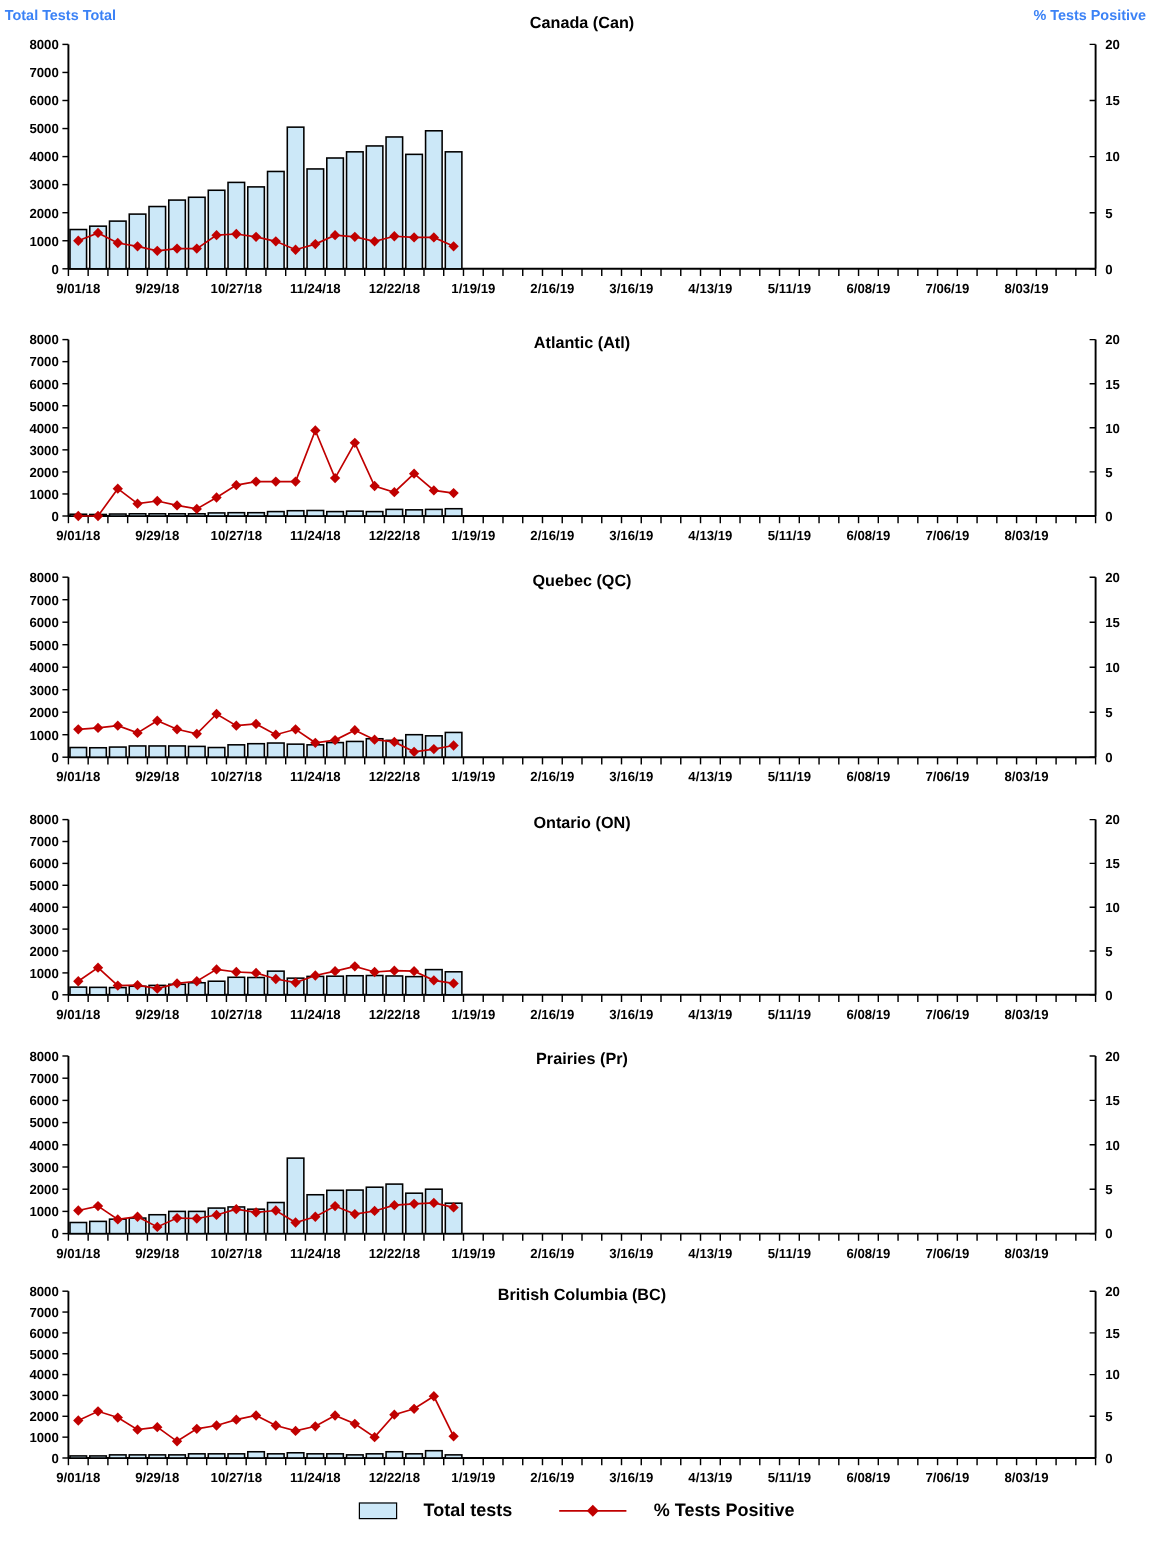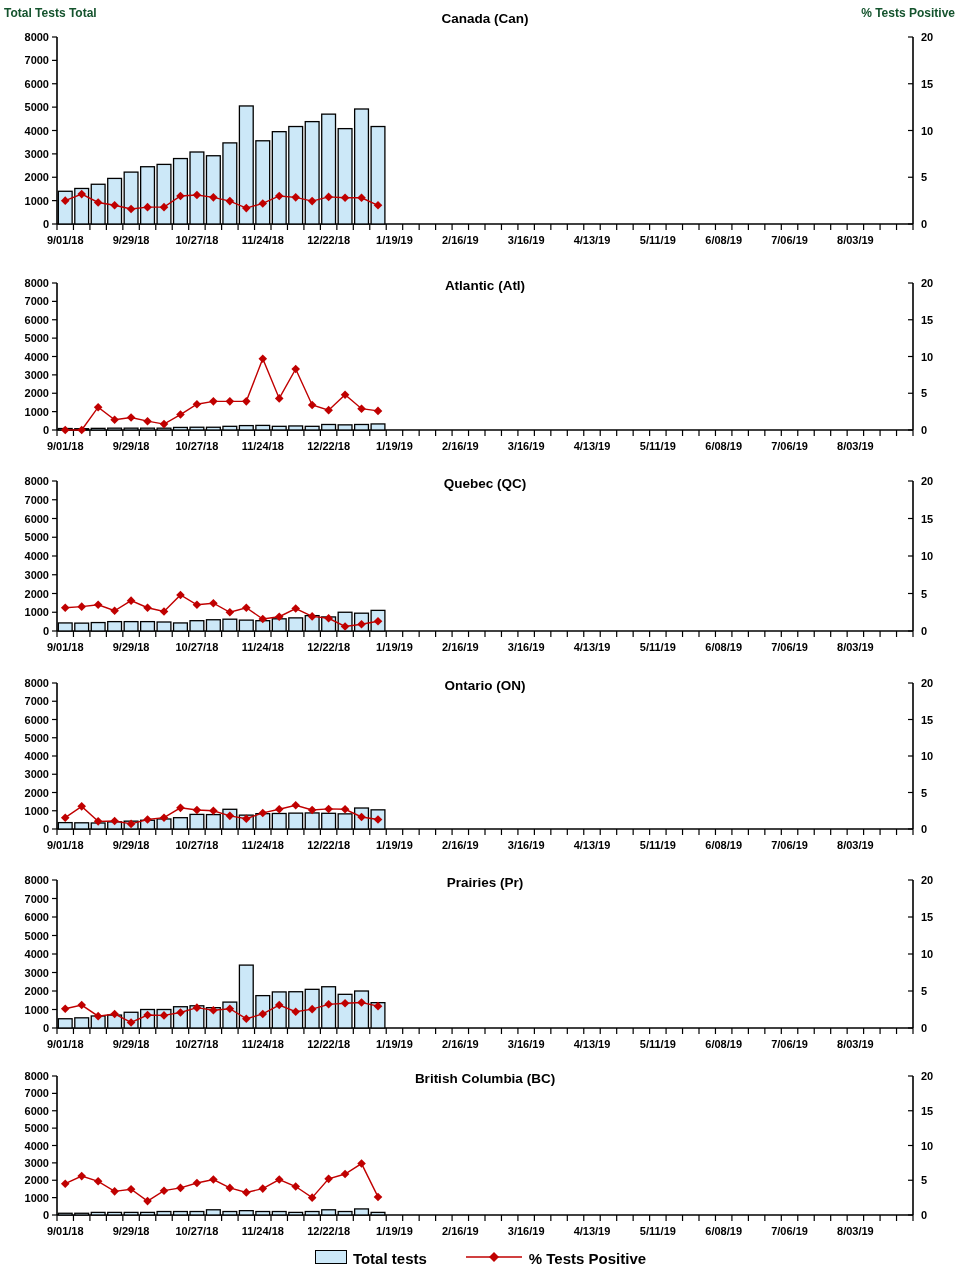--- a/index.html
+++ b/index.html
@@ -1,23 +1,23 @@
 <!DOCTYPE html>
 <html style="--bar-fill: #CCE8F8;"><head>
 <meta charset="utf-8">
 <style>
   html,body{margin:0;padding:0;background:#fff;}
   body{width:961px;height:1284px;position:relative;font-family:"Liberation Sans",sans-serif;}
-  .hdr{position:absolute;font-weight:bold;font-size:12px;color:#14532d;white-space:nowrap;}
+  .hdr{position:absolute;font-weight:bold;font-size:12px;color:#3b82f6;white-space:nowrap;}
   #hdr-left{left:4px;top:6px;}
   #hdr-right{right:6px;top:6px;}
   #charts-svg{position:absolute;left:0;top:0;}
   #charts-svg text{font-family:"Liberation Sans",sans-serif;font-weight:bold;fill:#000;}
   .legend{position:absolute;left:0;top:1250px;width:961px;display:flex;justify-content:center;align-items:center;gap:38px;}
-  .legend-item{display:flex;gap:6px;font-weight:bold;font-size:15px;color:#000;}
+  .legend-item{display:flex;align-items:center;gap:22px;font-weight:bold;font-size:15px;color:#000;}
   .swatch{display:inline-block;width:30px;height:12px;background:var(--bar-fill,#cce8f8);border:1.5px solid #000;}
 </style>
 </head>
 <body>
 
 <div id="hdr-left" class="hdr">Total Tests Total</div>
 <div id="hdr-right" class="hdr">% Tests Positive</div>
 
 <svg id="charts-svg" width="961" height="1284">
     <g>

